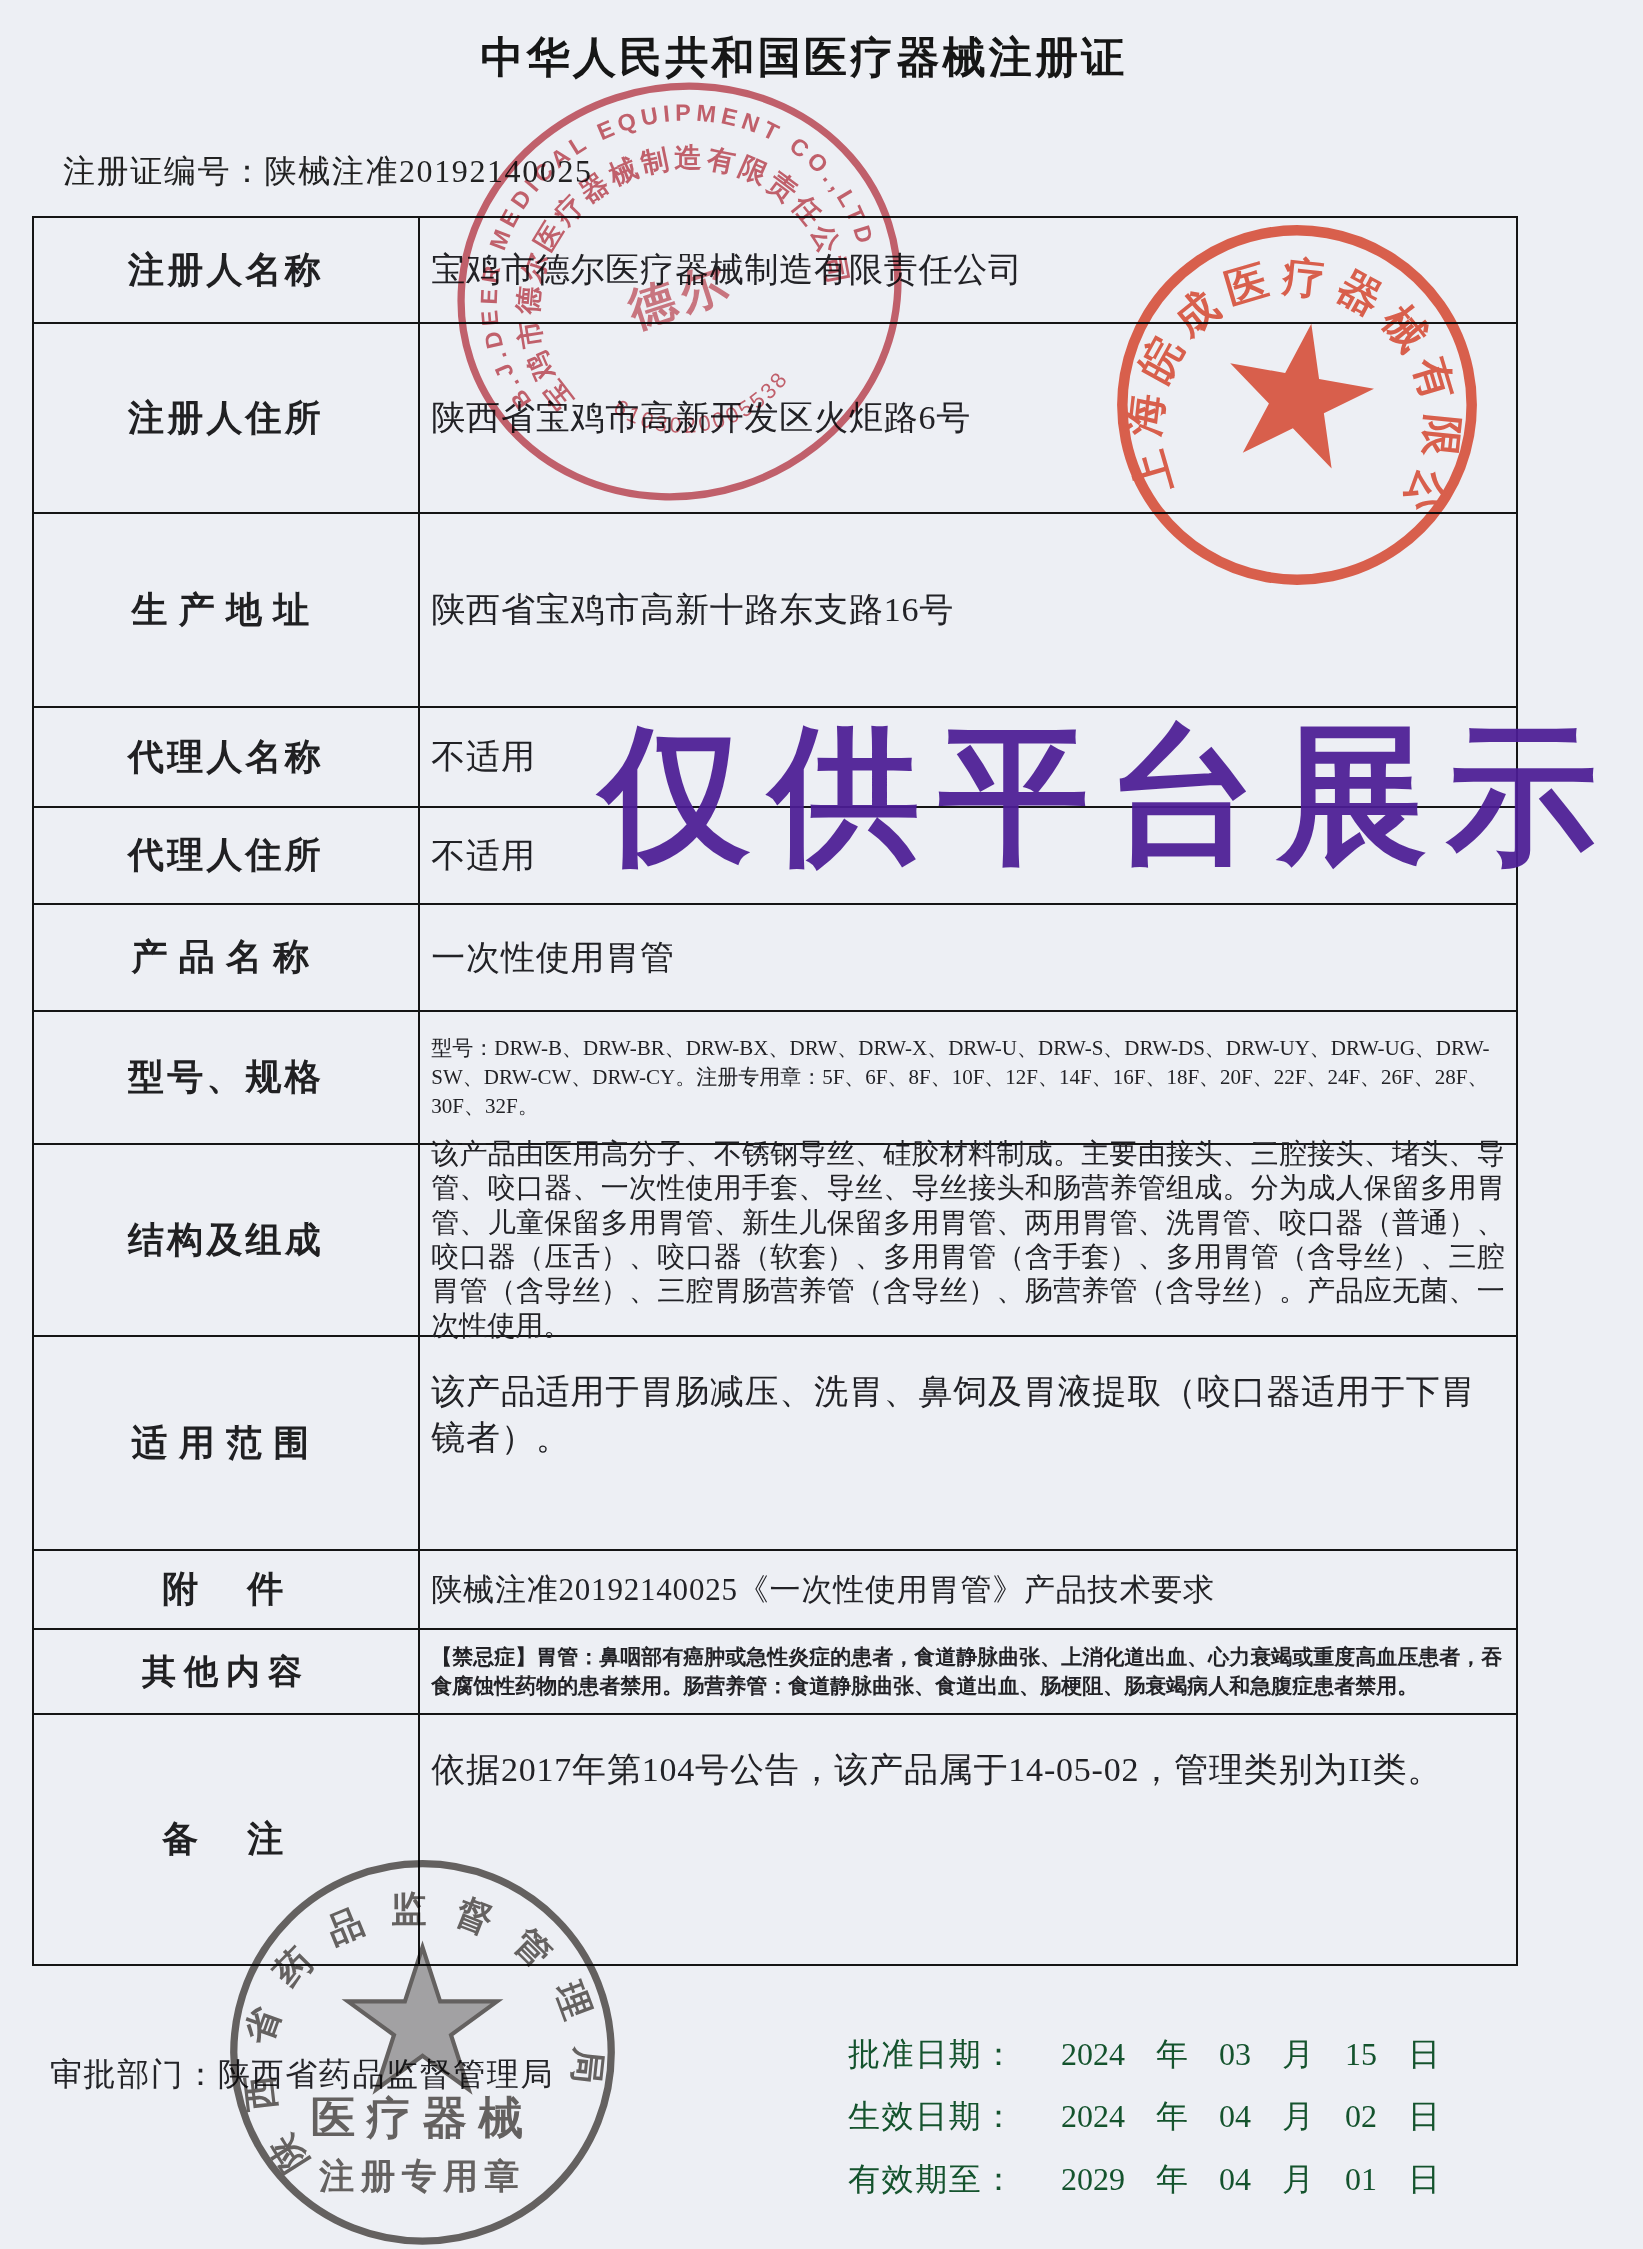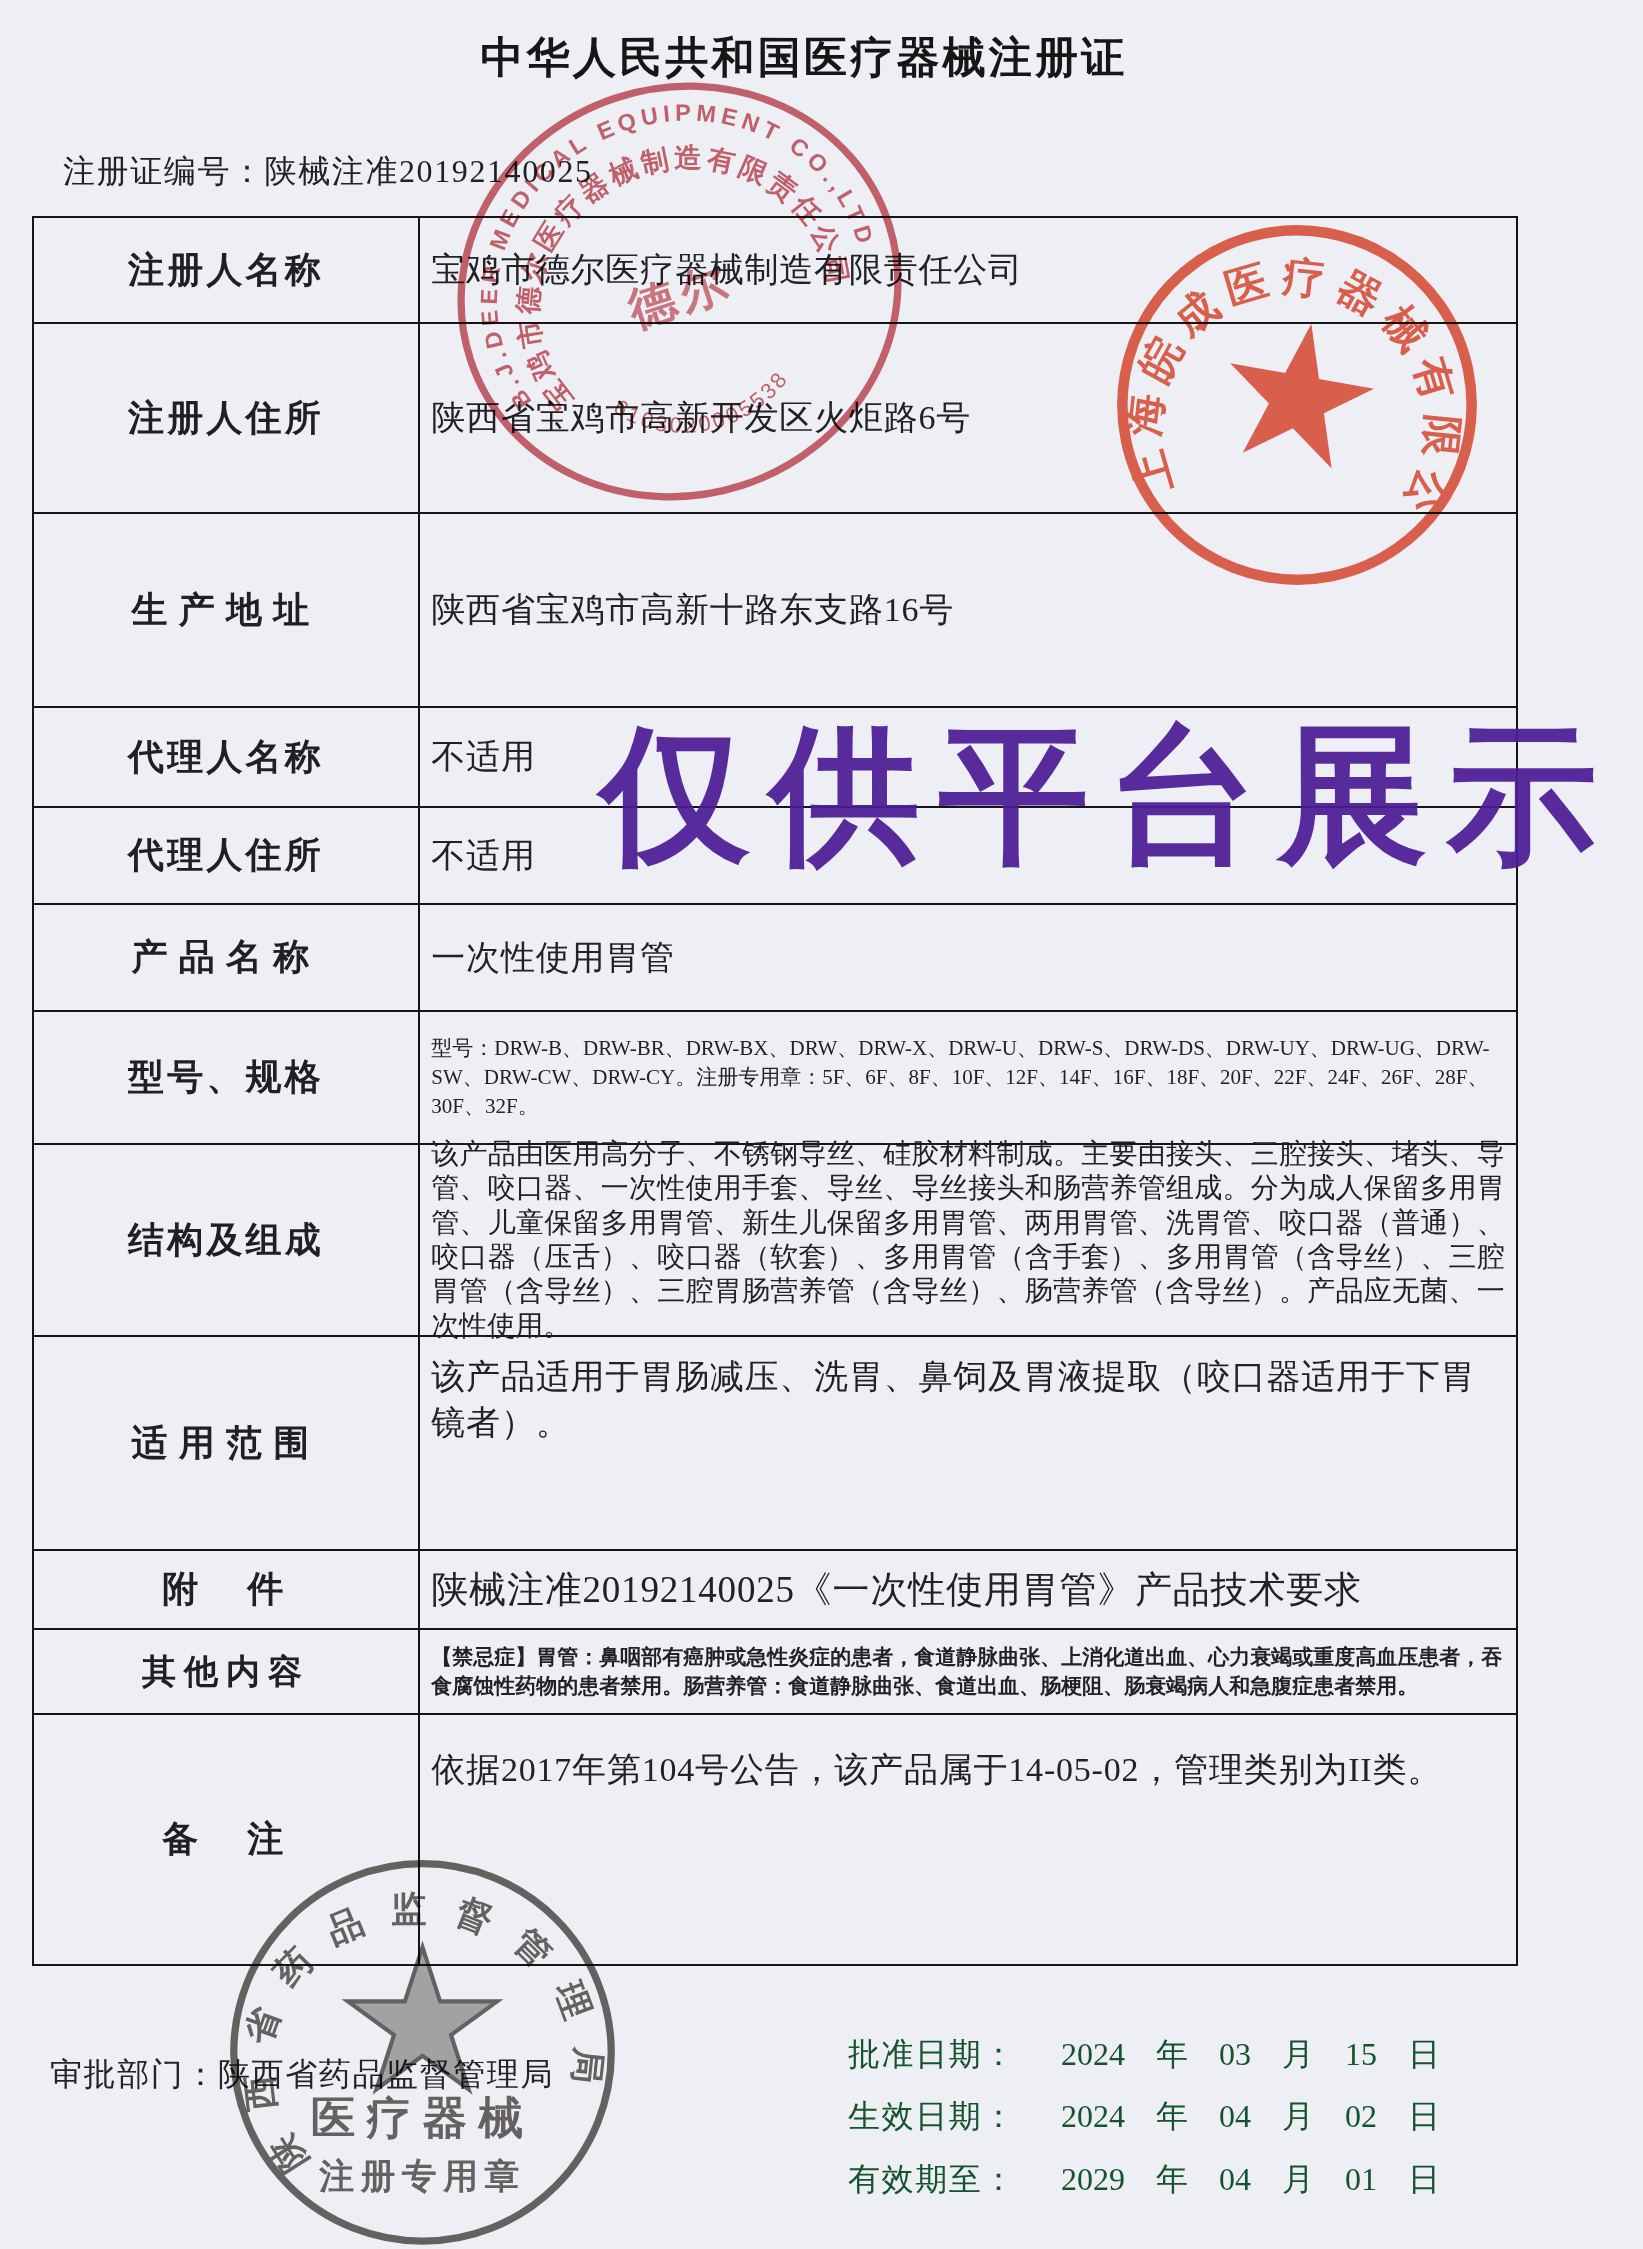--- a/index.html
+++ b/index.html
@@ -32,21 +32,21 @@
     display:flex;align-items:center;justify-content:center;
     font-size:36px;font-weight:700;color:#202022;text-align:center;
   }
   .value-cell{
     flex:1;display:flex;align-items:center;
     padding:4.9px 11.3px 4.9px 11.3px;color:#222226;
   }
   .v-lg{font-size:34px;letter-spacing:0.8px;line-height:1.35;}
   .v-md{font-size:28px;line-height:1.23;letter-spacing:0px;text-align:justify;}
   .v-sm{font-size:21px;line-height:1.38;letter-spacing:0px;}
-  .v-att{font-size:37px;letter-spacing:0.8px;text-align:center;}
+  .v-att{font-size:31px;letter-spacing:0.8px;text-align:center;}
   .align-top{align-items:flex-start;}
   .watermark{
     position:absolute;left:600px;top:697px;z-index:5;
     font-size:150px;font-weight:700;letter-spacing:19.4px;
     color:#4c1d95;opacity:.93;white-space:nowrap;
     font-family:Liberation Mono, monospace;
   }
   .stamp{position:absolute;mix-blend-mode:multiply;z-index:4;}
   .footer-approval{
     position:absolute;left:50px;top:2053px;font-size:32px;letter-spacing:1.6px;color:#242428;z-index:2;
@@ -96,21 +96,21 @@
     <div class="row" style="height:133px">
       <div class="cell label-cell" style="letter-spacing:3.2px">型号、规格</div>
       <div class="cell value-cell v-sm">型号：DRW-B、DRW-BR、DRW-BX、DRW、DRW-X、DRW-U、DRW-S、DRW-DS、DRW-UY、DRW-UG、DRW-SW、DRW-CW、DRW-CY。注册专用章：5F、6F、8F、10F、12F、14F、16F、18F、20F、22F、24F、26F、28F、30F、32F。</div>
     </div>
     <div class="row" style="height:192px">
       <div class="cell label-cell" style="letter-spacing:3.2px">结构及组成</div>
       <div class="cell value-cell v-md">该产品由医用高分子、不锈钢导丝、硅胶材料制成。主要由接头、三腔接头、堵头、导管、咬口器、一次性使用手套、导丝、导丝接头和肠营养管组成。分为成人保留多用胃管、儿童保留多用胃管、新生儿保留多用胃管、两用胃管、洗胃管、咬口器（普通）、咬口器（压舌）、咬口器（软套）、多用胃管（含手套）、多用胃管（含导丝）、三腔胃管（含导丝）、三腔胃肠营养管（含导丝）、肠营养管（含导丝）。产品应无菌、一次性使用。</div>
     </div>
     <div class="row" style="height:214px">
       <div class="cell label-cell" style="letter-spacing:11.3px">适用范围</div>
-      <div class="cell value-cell v-lg align-top" style="padding-top:17px">该产品适用于胃肠减压、洗胃、鼻饲及胃液提取（咬口器适用于下胃镜者）。</div>
+      <div class="cell value-cell v-lg align-top" style="padding-top:32px">该产品适用于胃肠减压、洗胃、鼻饲及胃液提取（咬口器适用于下胃镜者）。</div>
     </div>
     <div class="row" style="height:79px">
       <div class="cell label-cell" style="letter-spacing:6.5px">附　件</div>
       <div class="cell value-cell v-att">陕械注准20192140025《一次性使用胃管》产品技术要求</div>
     </div>
     <div class="row" style="height:85px">
       <div class="cell label-cell" style="letter-spacing:8px;font-size:34px">其他内容</div>
       <div class="cell value-cell v-sm" style="font-weight:700">【禁忌症】胃管：鼻咽部有癌肿或急性炎症的患者，食道静脉曲张、上消化道出血、心力衰竭或重度高血压患者，吞食腐蚀性药物的患者禁用。肠营养管：食道静脉曲张、食道出血、肠梗阻、肠衰竭病人和急腹症患者禁用。</div>
     </div>
     <div class="row" style="height:249px">

